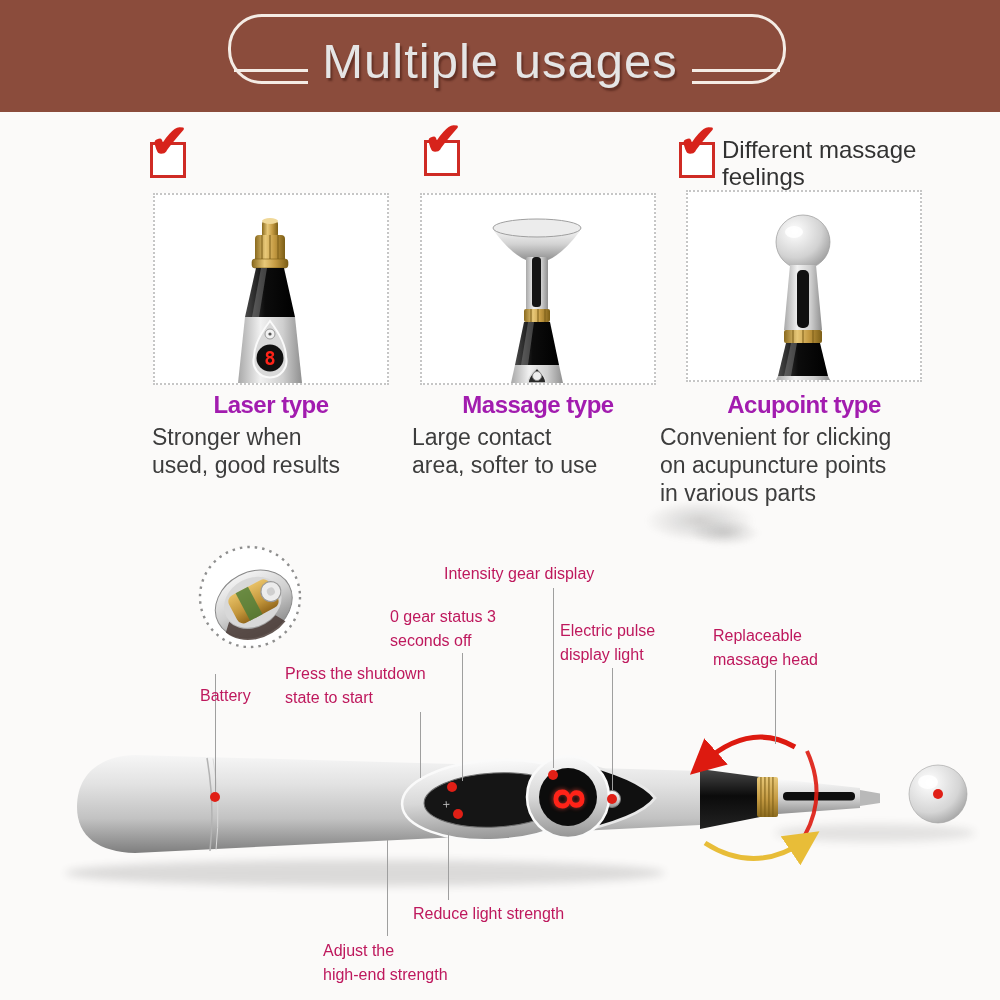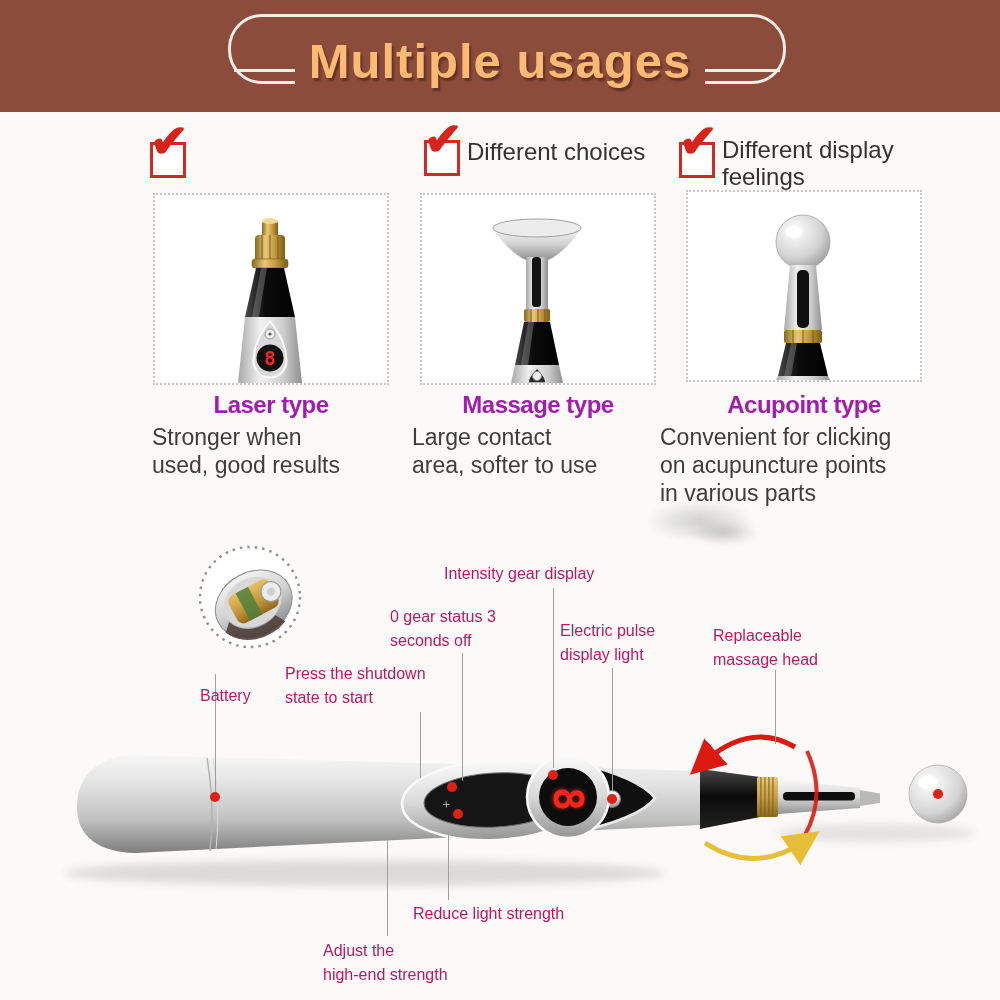--- a/index.html
+++ b/index.html
@@ -16,22 +16,22 @@
   .banner { left:0; top:0; width:1000px; height:112px; background:#8b4c3c; }
   .banner-frame {
     left:228px; top:14px; width:552px; height:64px;
     border:3px solid #f4ece5; border-radius:34px;
   }
   .banner-rule { top:69px; height:3px; background:#f4ece5; }
   .rule-l { left:234px; width:546px; }
   .banner-title-wrap { left:0; top:33px; width:1000px; text-align:center; }
   .banner-title {
     display:inline-block; padding:0 14px; background:#8b4c3c;
-    font-size:49px; font-weight:bold; letter-spacing:1px;
-    color:#fdba74; text-shadow:2px 3px 2px rgba(50,15,8,.45);
+    font-size:49px; font-weight:normal; letter-spacing:1px;
+    color:#e5e5e5; text-shadow:2px 3px 2px rgba(50,15,8,.45);
   }
 
   
   .checkbox {
     width:30px; height:30px; border:3px solid #cf2b24; background:#fff;
   }
   .checkmark {
     position:absolute; left:-3px; top:-27px; font-size:46px; line-height:46px;
     color:#d7231b; font-weight:bold;
   }
@@ -71,26 +71,25 @@
     </div>
   </div>
 
   <div class="abs checkbox" style="left:150px; top:142px;">
     <span class="checkmark">✔</span>
   </div>
 
   <div class="abs checkbox" style="left:424px; top:140px;">
     <span class="checkmark">✔</span>
   </div>
-  <div class="abs feature-heading pre" style="left:467px; top:138px; width:210px;">Different choices</div>
 
   <div class="abs checkbox" style="left:679px; top:142px;">
     <span class="checkmark">✔</span>
   </div>
-  <div class="abs feature-heading pre" style="left:722px; top:136px; width:200px;">Different display
+  <div class="abs feature-heading pre" style="left:722px; top:136px; width:200px;">Different massage
 feelings</div>
 
   <div class="abs photo-box" style="left:153px; top:193px;">
     <svg width="232" height="188" viewBox="0 0 232 188">
       <defs>
         <linearGradient id="goldA" x1="0" y1="0" x2="1" y2="0">
           <stop offset="0" stop-color="#8a6a1e"></stop>
             <stop offset="0.35" stop-color="#e8c878"></stop>
           <stop offset="0.65" stop-color="#c49a42"></stop>
             <stop offset="1" stop-color="#7c5e16"></stop>

